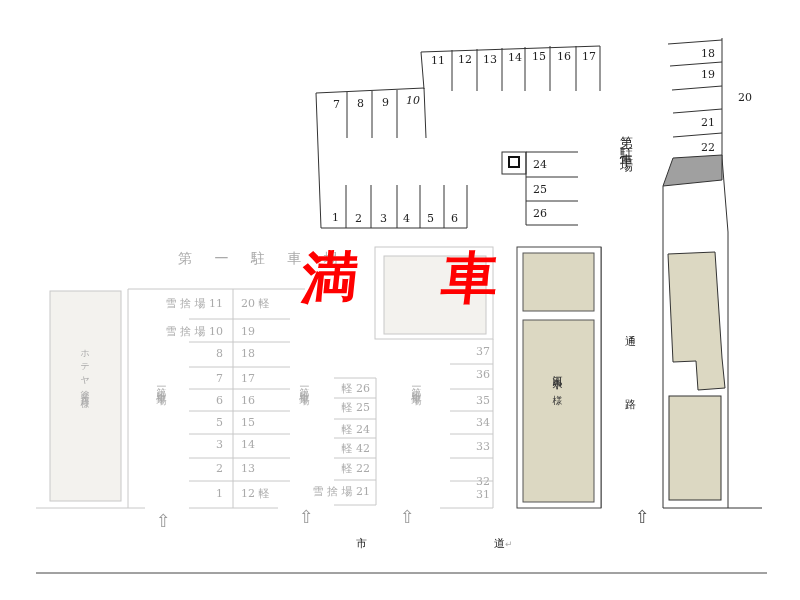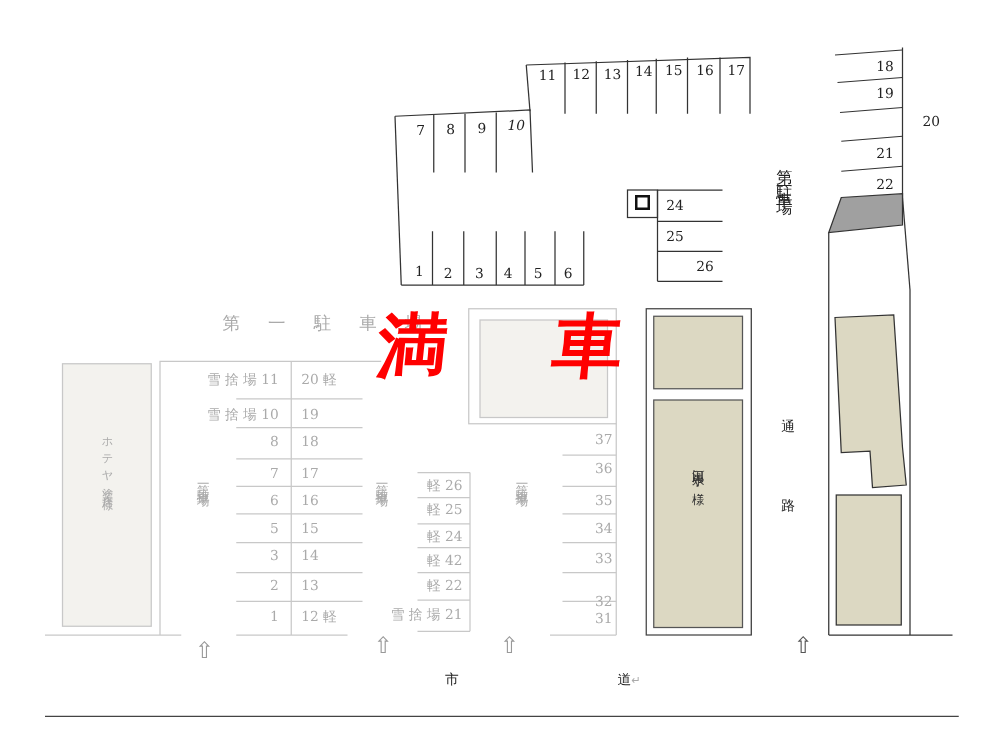--- a/index.html
+++ b/index.html
@@ -140,21 +140,21 @@
   <span class="num" style="left:332px;top:212px;">1</span>
   <span class="num" style="left:355px;top:213px;">2</span>
   <span class="num" style="left:380px;top:213px;">3</span>
   <span class="num" style="left:403px;top:213px;">4</span>
   <span class="num" style="left:427px;top:213px;">5</span>
   <span class="num" style="left:451px;top:213px;">6</span>
 </div>
 <div>
   <span class="num" style="left:533px;top:159px;">24</span>
   <span class="num" style="left:533px;top:184px;">25</span>
-  <span class="num" style="left:533px;top:208px;margin-left:24px;">26</span>
+  <span class="num" style="left:533px;top:208px;">26</span>
 </div>
 <div>
   <span class="num" style="left:701px;top:48px;">18</span>
   <span class="num" style="left:701px;top:69px;">19</span>
   <span class="num" style="left:694px;top:92px;margin-left:44px;">20</span>
   <span class="num" style="left:701px;top:117px;">21</span>
   <span class="num" style="left:701px;top:142px;">22</span>
 </div>
 
 <span class="vtext dark-label" style="left:620px;top:125px;">第二駐車場</span>

